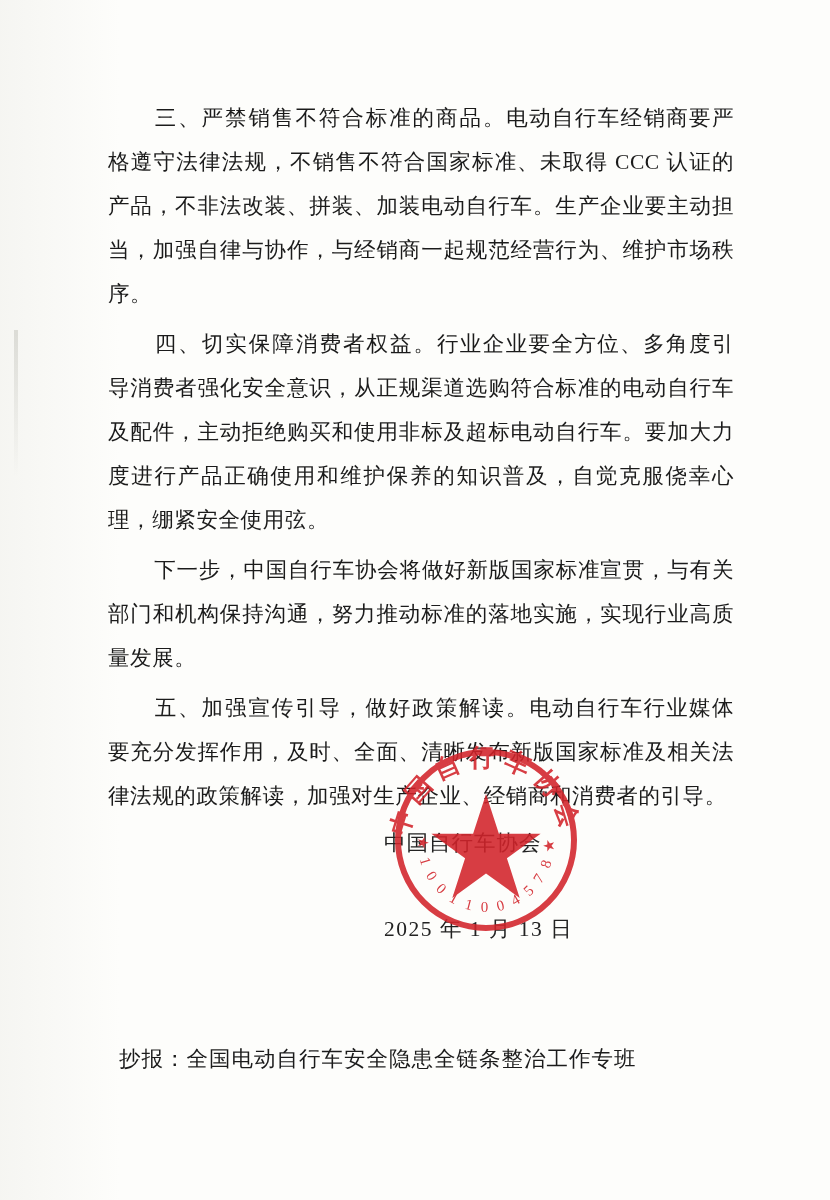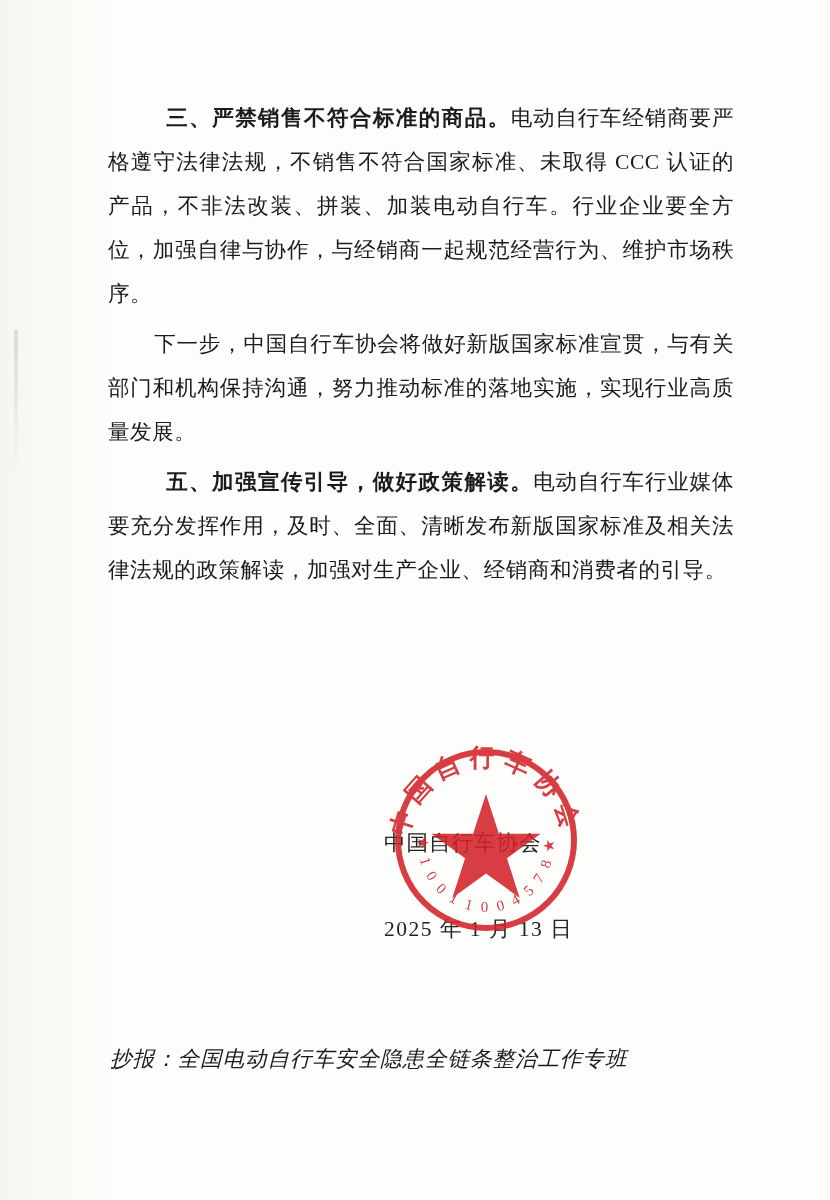--- a/index.html
+++ b/index.html
@@ -55,23 +55,22 @@
     color: #1b1b1b;
     text-align: justify;
     text-justify: inter-ideograph;
     font-family: "Liberation Serif", serif;
   }
   p.para .indent {
     display: inline-block;
     width: 46px;
   }
   .lead {
-    font-weight: bold;
+    font-weight: normal;
     letter-spacing: 1.2px;
-    margin-left: 12px;
   }
   .signer {
     position: absolute;
     left: 384px;
     top: 828px;
     font-size: 21.5px;
     letter-spacing: 1px;
     color: #222;
   }
   .signdate {
@@ -89,40 +88,42 @@
     left: 378px;
     top: 732px;
     width: 216px;
     height: 216px;
     pointer-events: none;
   }
   .seal svg { display: block; }
 
   .cc-line {
     position: absolute;
-    left: 110px;
+    left: 119px;
     top: 1044px;
     font-size: 21.5px;
     letter-spacing: 1px;
     color: #1b1b1b;
-    font-style: italic;
   }
 </style>
 </head>
 <body>
 
 <div class="page">
   <div class="edge-marks"></div>
 
   <div class="doc-body">
 
     <p class="para">
-      <span class="indent"></span><span class="lead">三、严禁销售不符合标准的商品。</span><span>电动自行车经销商要严格遵守法律法规，不销售不符合国家标准、未取得 CCC 认证的产品，不非法改装、拼装、加装电动自行车。行业企业要全方位，加强自律与协作，与经销商一起规范经营行为、维护市场秩序。</span>
+      <span class="indent"></span><span class="lead">三、严禁销售不符合标准的商品。</span><span>电动自行车经销商要严格遵守法律法规，不销售不符合国家标准、未取得 CCC 认证的产品，不非法改装、拼装、加装电动自行车。生产企业要主动担当，加强自律与协作，与经销商一起规范经营行为、维护市场秩序。</span>
     </p>
 
+    <p class="para">
+      <span class="indent"></span><span class="lead">四、切实保障消费者权益。</span><span>行业企业要全方位、多角度引导消费者强化安全意识，从正规渠道选购符合标准的电动自行车及配件，主动拒绝购买和使用非标及超标电动自行车。要加大力度进行产品正确使用和维护保养的知识普及，自觉克服侥幸心理，绷紧安全使用弦。</span>
+    </p>
 
     <p class="para">
       <span class="indent"></span><span>下一步，中国自行车协会将做好新版国家标准宣贯，与有关部门和机构保持沟通，努力推动标准的落地实施，实现行业高质量发展。</span>
     </p>
 
     <p class="para">
       <span class="indent"></span><span class="lead">五、加强宣传引导，做好政策解读。</span><span>电动自行车行业媒体要充分发挥作用，及时、全面、清晰发布新版国家标准及相关法律法规的政策解读，加强对生产企业、经销商和消费者的引导。</span>
     </p>
 
   </div>

